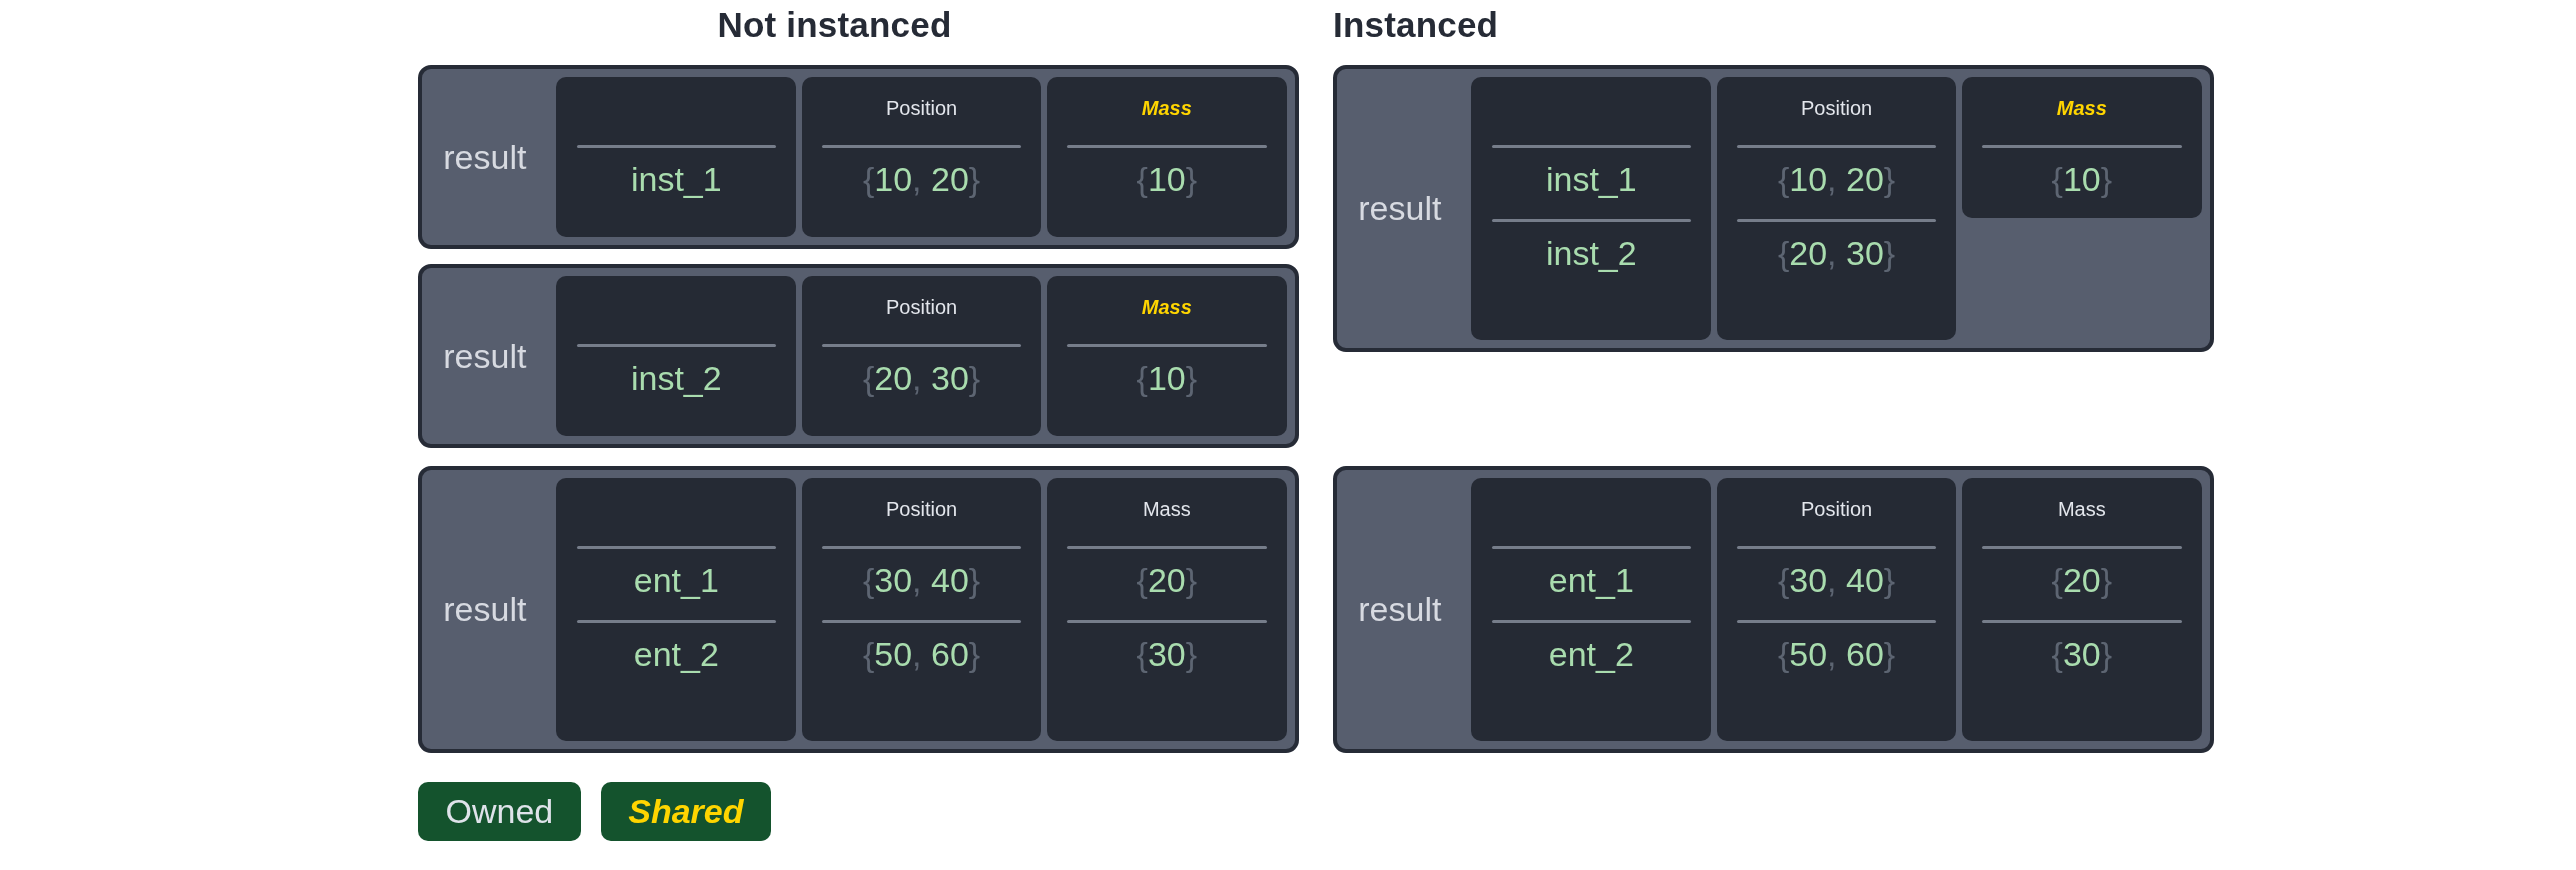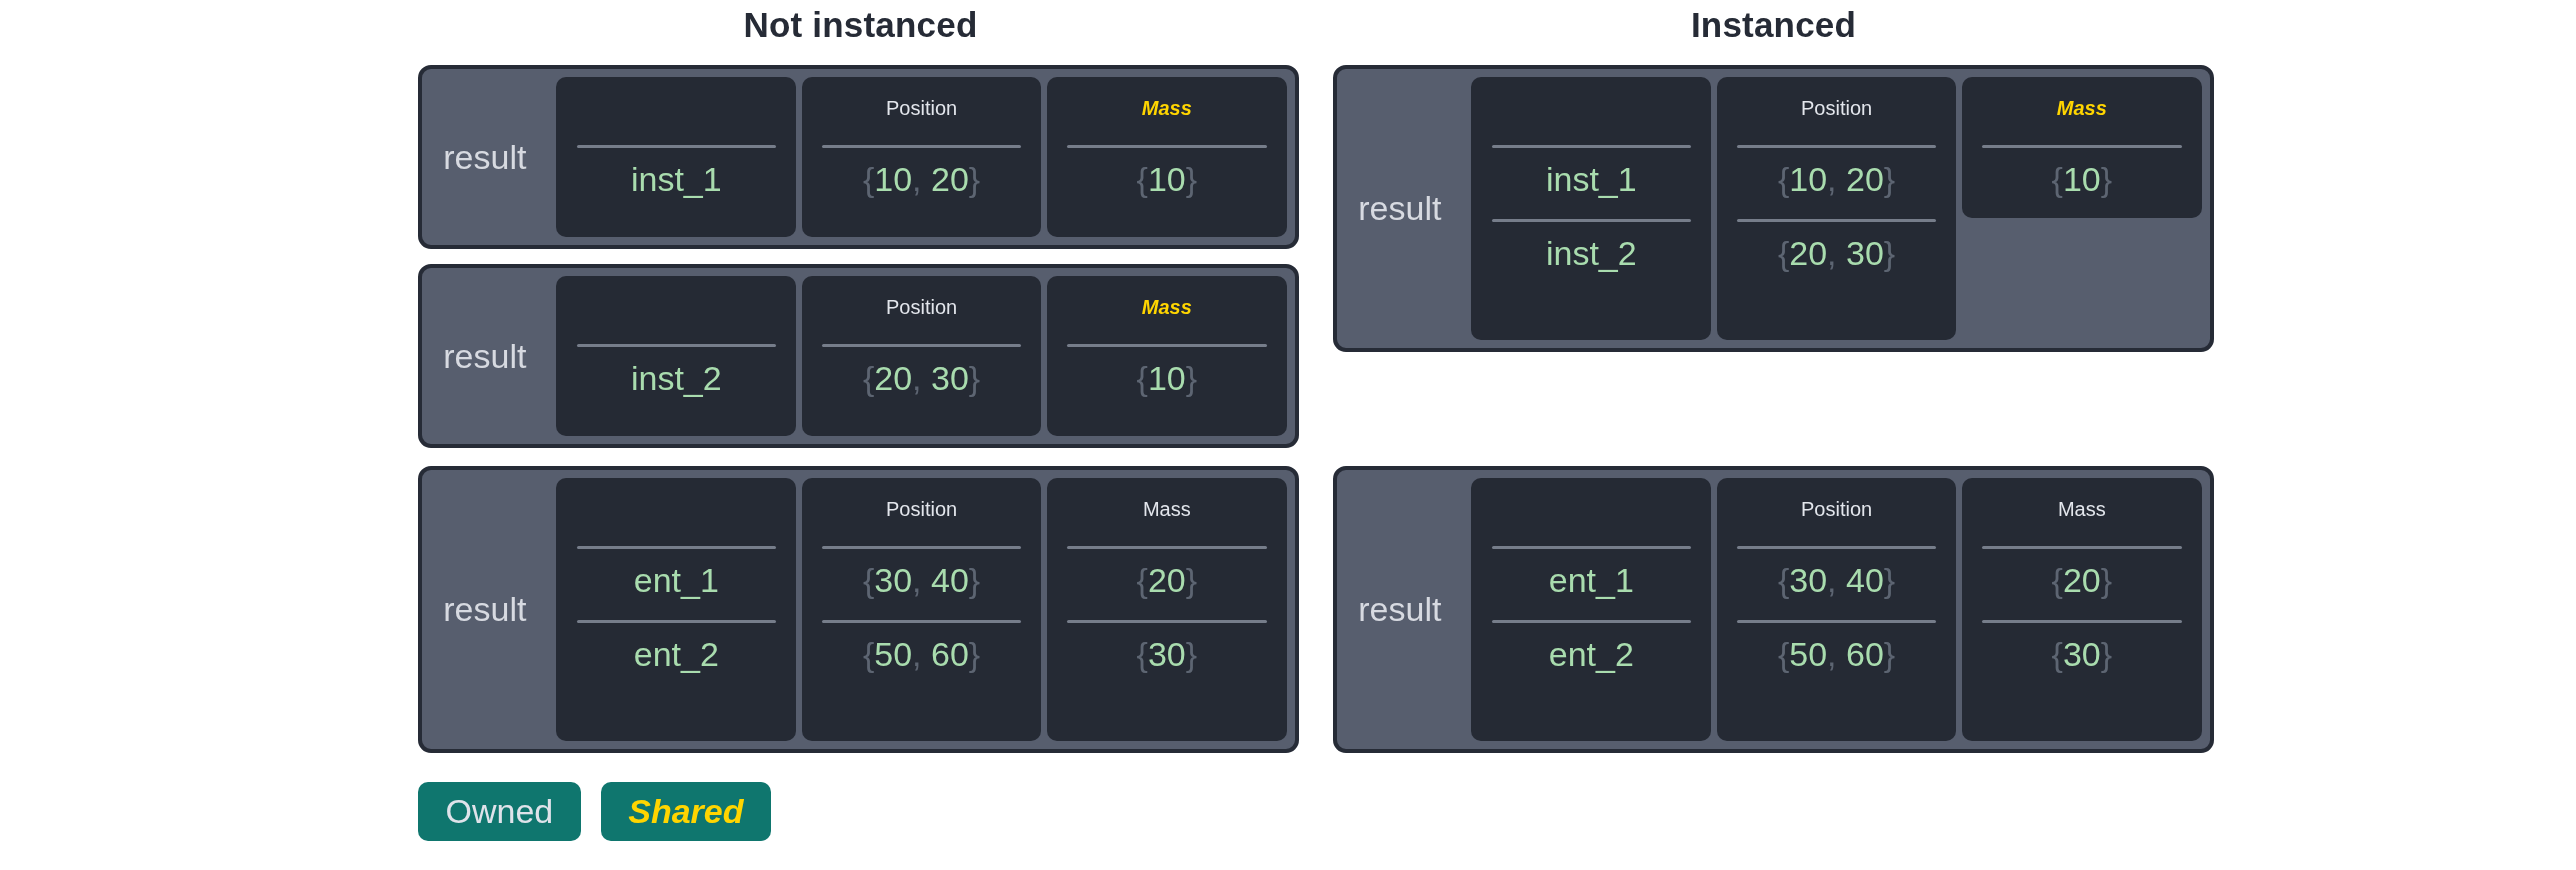--- a/index.html
+++ b/index.html
@@ -16,22 +16,22 @@
 
   
   .col-title {
     position: absolute;
     font-size: 35px;
     font-weight: bold;
     color: #262b36;
     letter-spacing: 0.2px;
     white-space: nowrap;
   }
-  #title-left  { left: 420px;  top: 4.6px;  width: 881px; text-align: center; }
-  #title-right { left: 1333px; top: 4.6px;  width: 881px; text-align: center; }
+  #title-left  { left: 394px;  top: 4.6px;  width: 881px; text-align: center; }
+  #title-right { left: 1333px; top: 4.6px;  width: 881px; }
 
   
   .block {
     position: absolute;
     background: #575e6e;
     border: 4.6px solid #262b36;
     border-radius: 13px;
     box-sizing: border-box;
     display: flex;
     flex-direction: row;
@@ -106,21 +106,21 @@
   
   #legend {
     position: absolute;
     left: 418px;
     top: 782px;
     display: flex;
     flex-direction: row;
     gap: 20px;
   }
   .legend-chip {
-    background: #0f766e;
+    background: #14532d;
     border-radius: 10px;
     padding: 10px 27.5px;
     font-size: 34px;
     color: #dfe3ea;
     white-space: nowrap;
   }
   .legend-chip.shared {
     color: #ffd500;
     font-style: italic;
     font-weight: bold;

